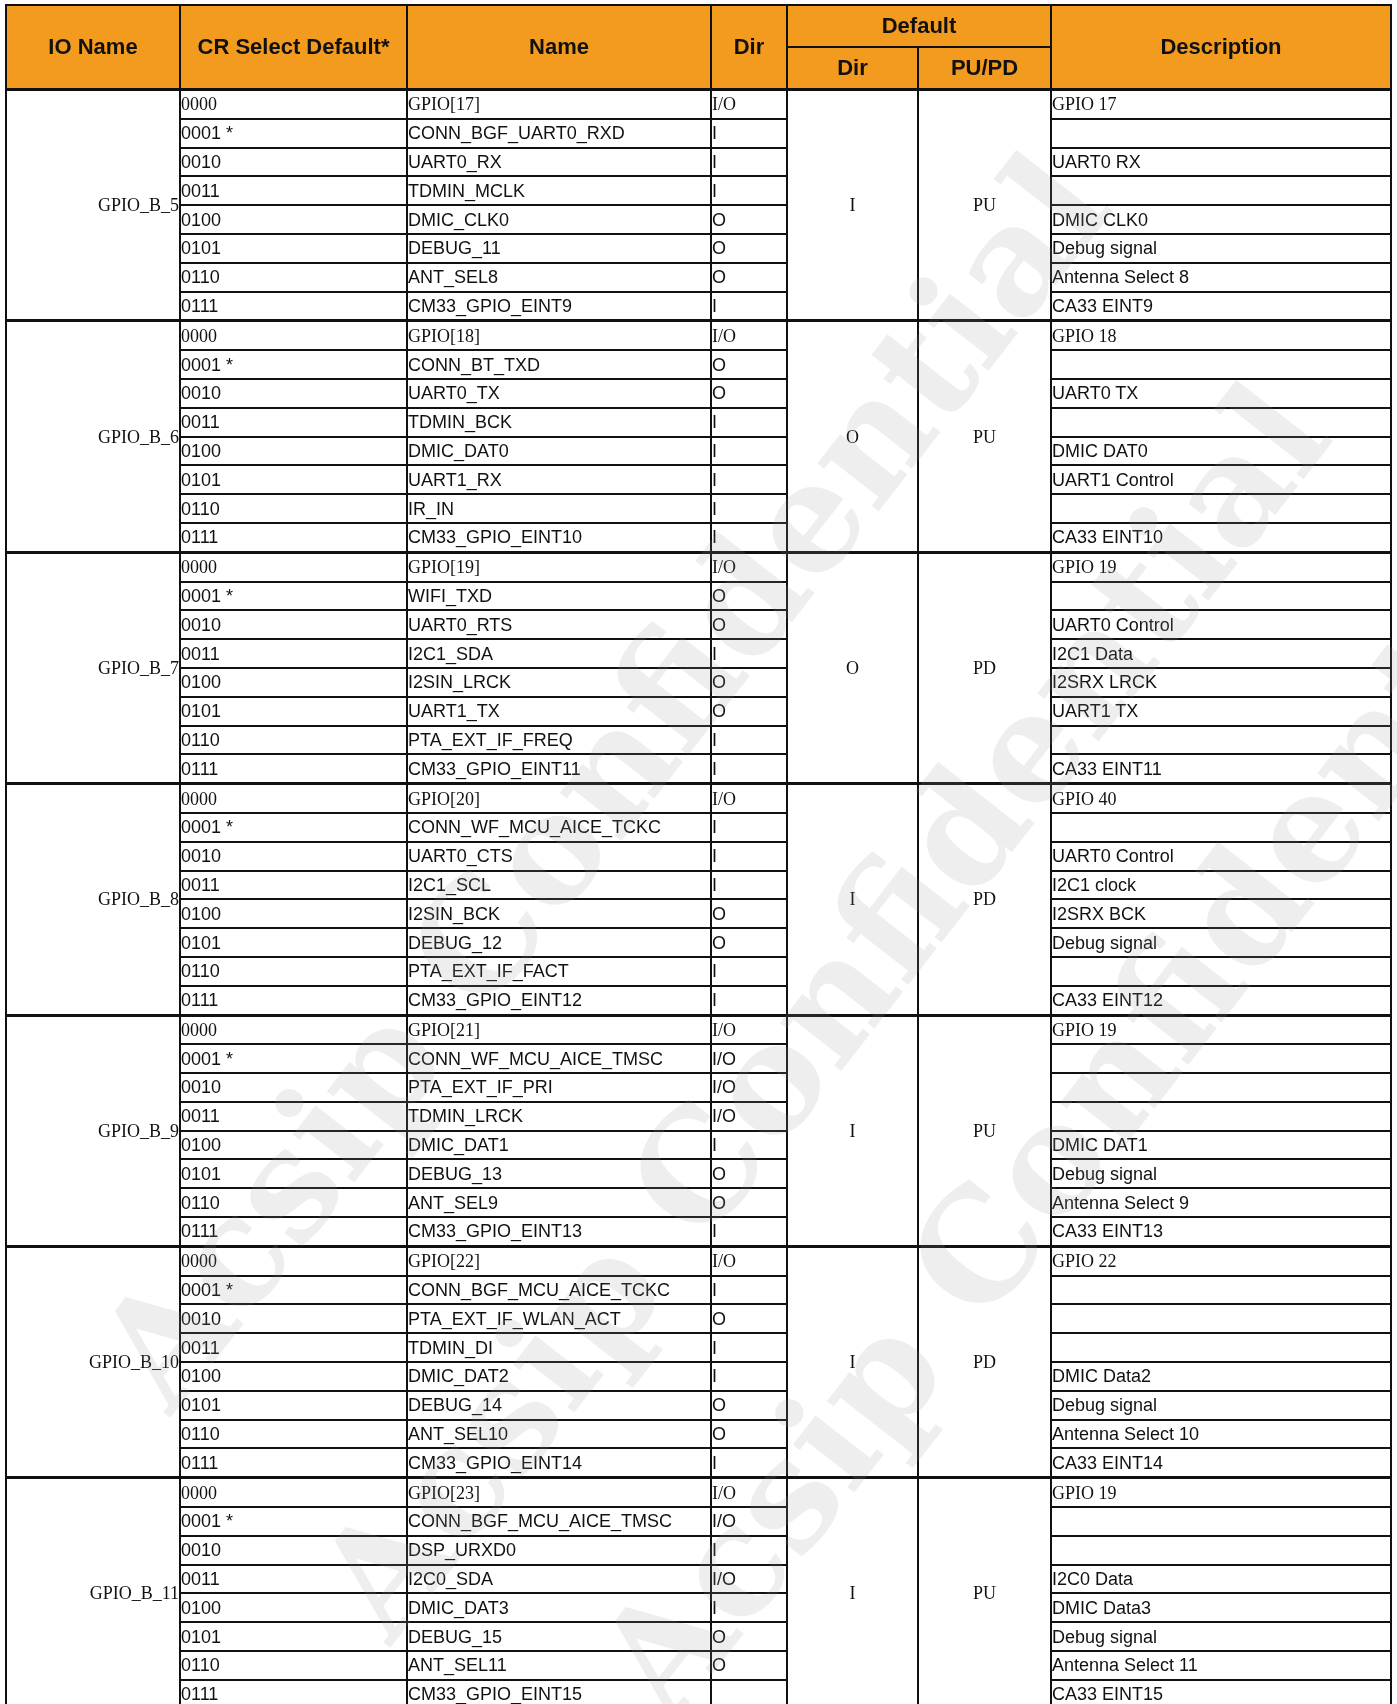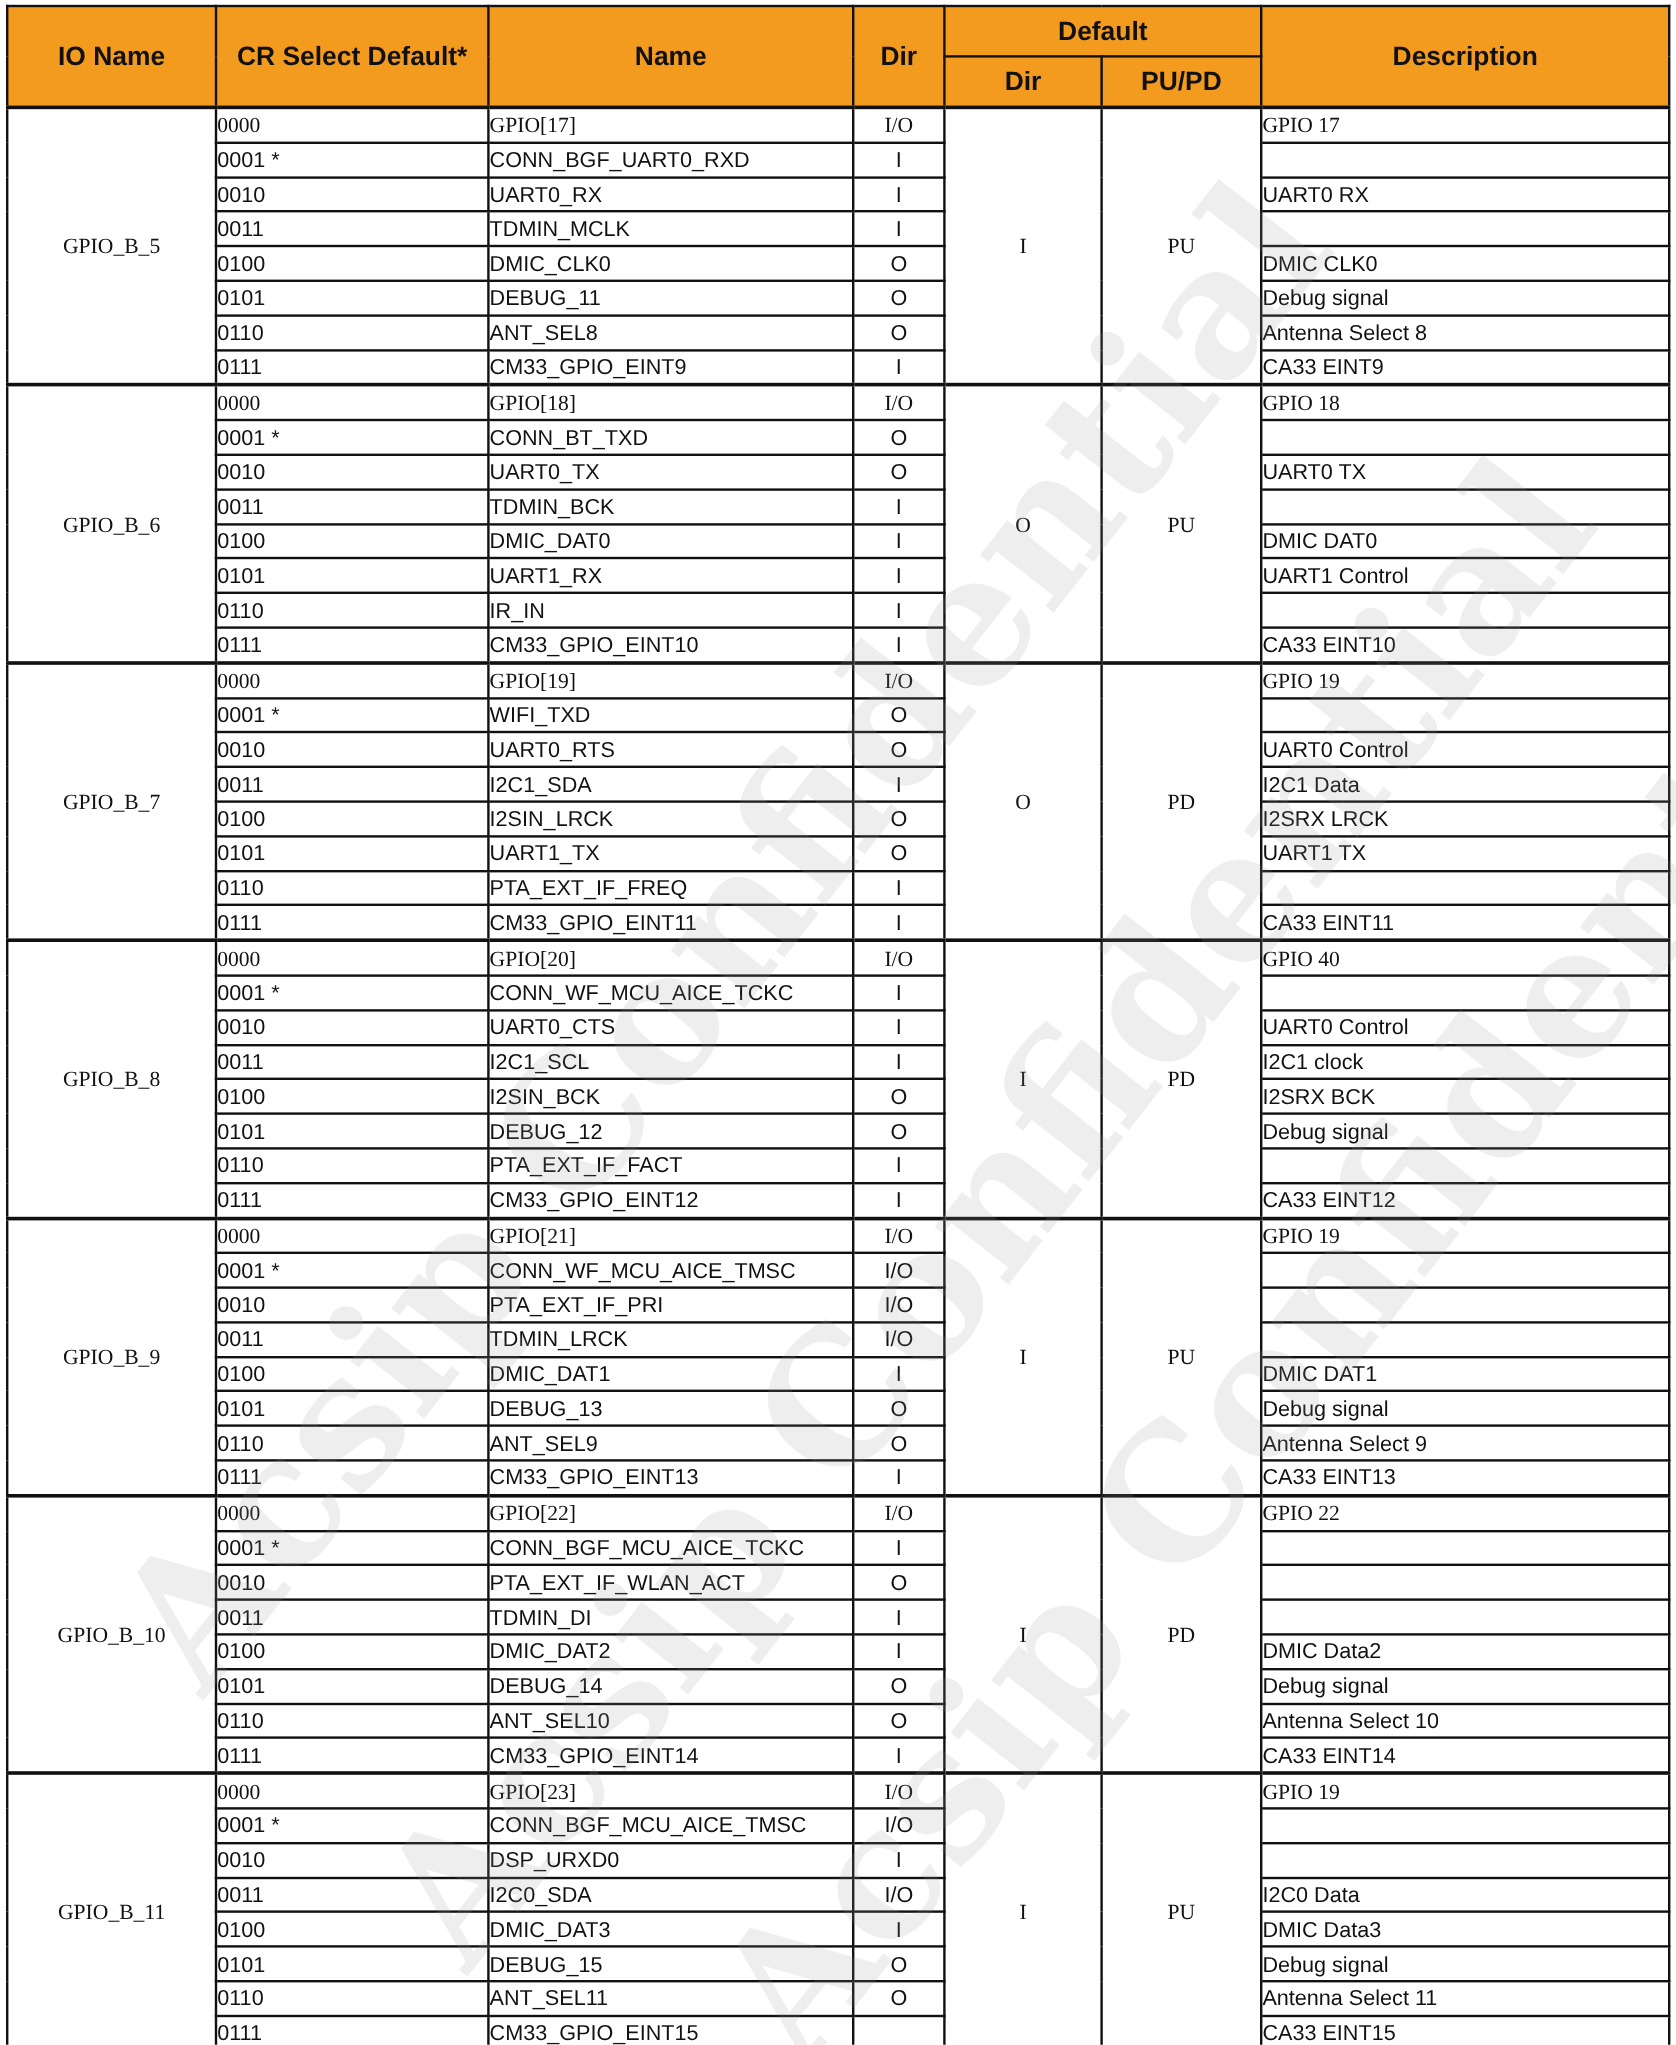--- a/index.html
+++ b/index.html
@@ -6,23 +6,23 @@
   body { width: 1397px; height: 1704px; position: relative; overflow: hidden;
          font-family: "Liberation Sans", "DejaVu Sans", sans-serif; color: #111; }
   .wrap { position: absolute; left: 5px; top: 4px; }
   table.pin { border-collapse: collapse; table-layout: fixed; width: 1385px; }
   table.pin th, table.pin td { border: 2px solid #111; padding: 0; }
   table.pin th { background: #f39b1f; font-weight: bold; font-size: 22px; color: #111; text-align: center; }
   thead tr.h1 th { height: 40px; }
   thead tr.h2 th { height: 40px; }
   thead tr.h1 th.tall { height: 82px; }
   table.pin td { height: 26.8px; font-size: 18px; line-height: 26px; white-space: nowrap; overflow: hidden; }
-  td.io { text-align: center; padding-left: 2px; vertical-align: middle; }
+  td.io { text-align: right; padding-left: 2px; vertical-align: middle; }
   td.cr, td.nm, td.desc { text-align: left; padding-left: 2px; }
-  td.dir { text-align: center; }
+  td.dir { text-align: left; }
   td.ddir, td.pupd { text-align: center; vertical-align: middle; }
   tbody.grp tr:first-child td { border-top: 3px solid #111; font-family: Liberation Serif, serif; }
   .wm { position: absolute; pointer-events: none; color: rgba(150,150,150,0.16);
         font-family: "DejaVu Serif", serif; font-weight: bold; white-space: nowrap;
         transform-origin: left top; }
 </style>
 </head>
 <body>
 
 <div class="wrap">

